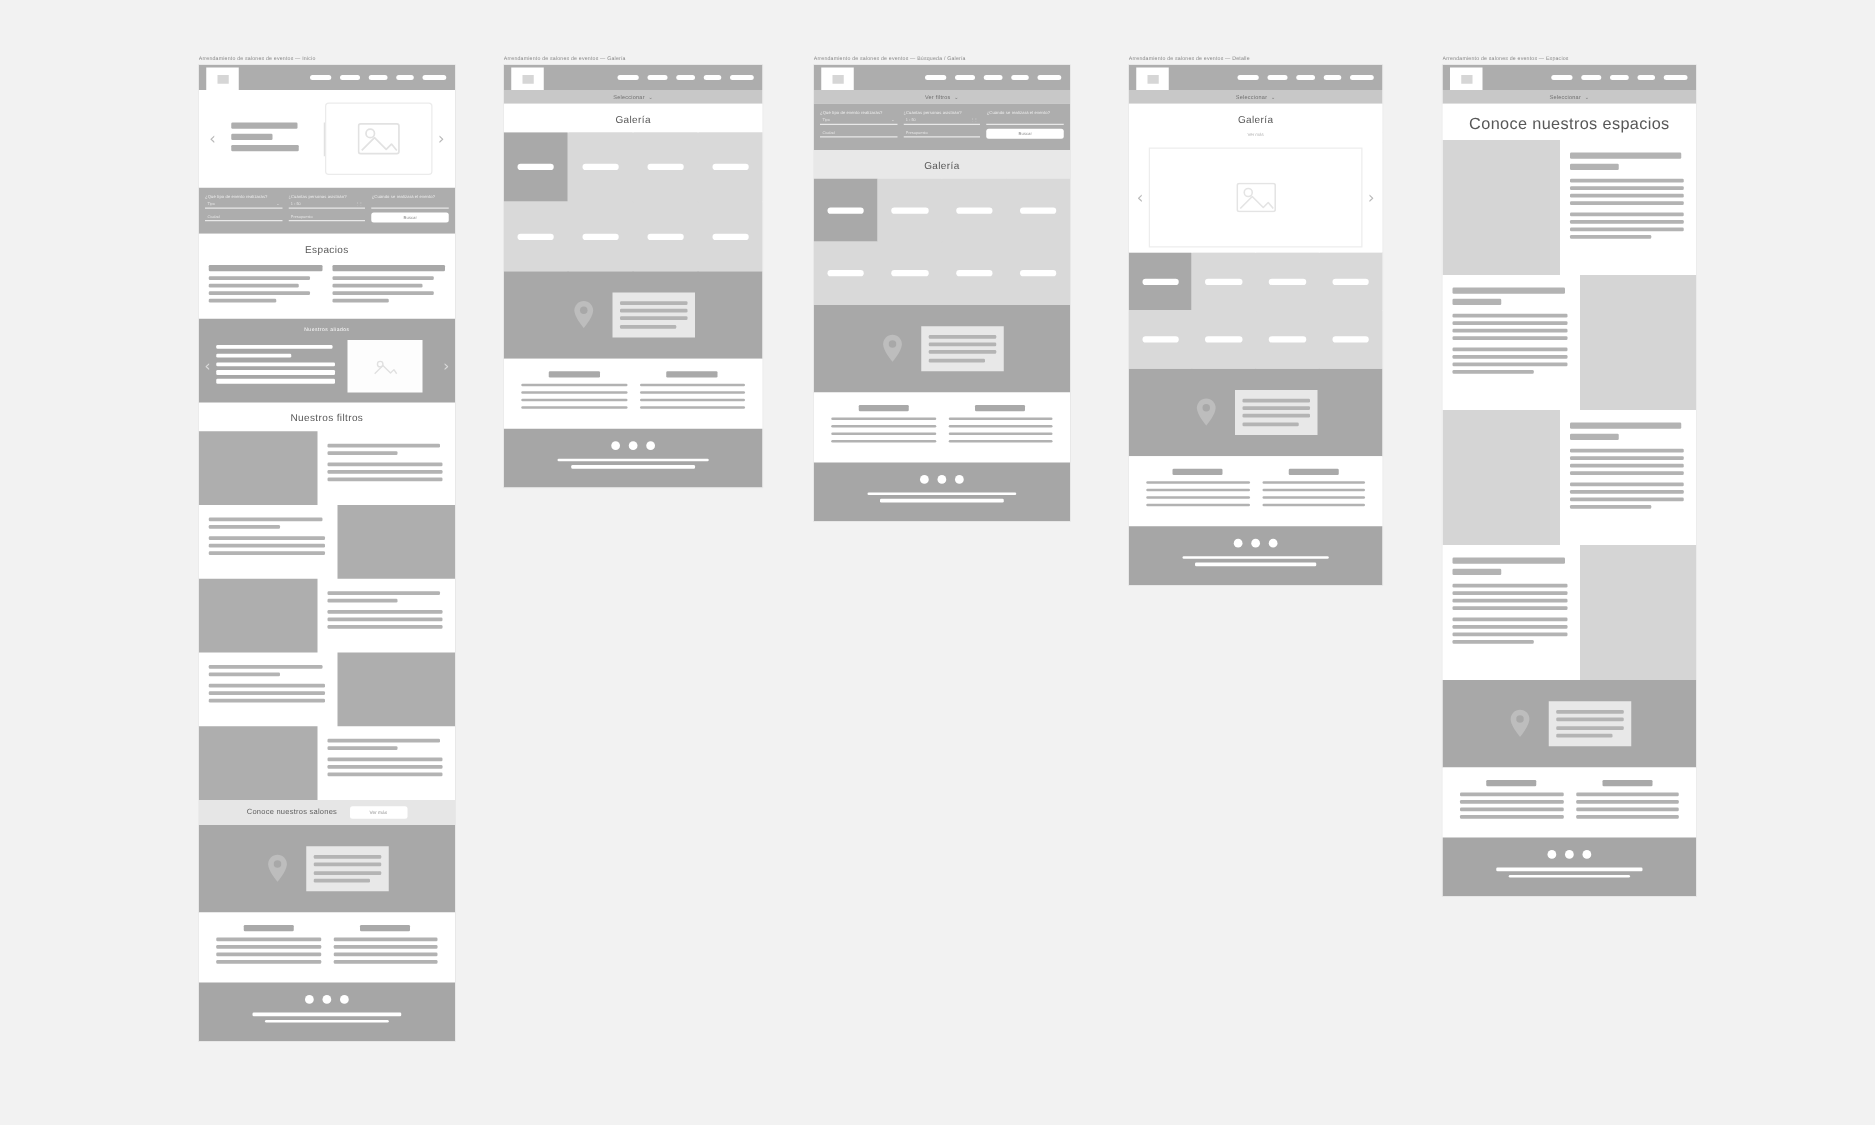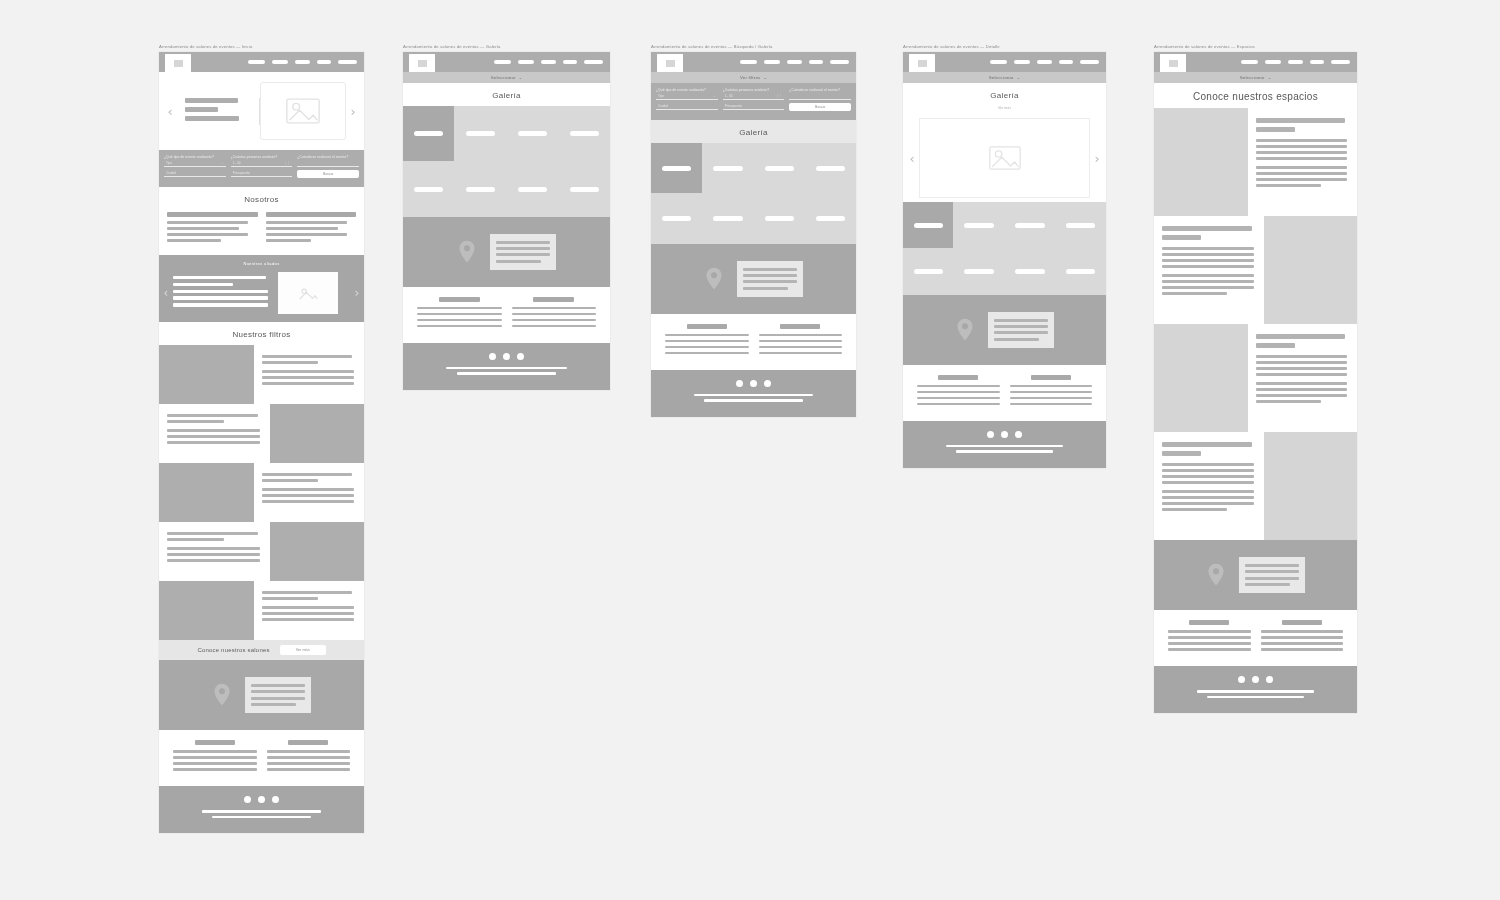--- a/index.html
+++ b/index.html
@@ -113,21 +113,21 @@
   
   .section-head {
     text-align: center;
     font-size: 8px;
     color: #585858;
     letter-spacing: .3px;
     padding: 8px 0 6px 0;
     background: #ffffff;
     font-weight: 400;
   }
-  .section-head.big { font-size: 10px; }
+  .section-head.big { font-size: 13px; }
   .sub-label {
     text-align: center; font-size: 3.6px; color: #b3b3b3;
     padding-bottom: 4px; background: #fff;
   }
 
   
   .twocol { display: flex; gap: 8px; padding: 2px 8px 10px 8px; background: #fff; }
   .twocol .col { flex: 1; }
   .line { height: 3px; background: #b1b1b1; margin-bottom: 3px; border-radius: 1px; }
   .line.thick { height: 5px; background: #a8a8a8; margin-bottom: 4px; }
@@ -276,21 +276,21 @@
           </div>
           <div class="sfield">
             <div class="sinput">
               <span>Presupuesto</span>
             </div>
           </div>
           <div class="sbtn">Buscar</div>
         </div>
       </div>
 
-      <div class="section-head">Nosotros</div>
+      <div class="section-head">Espacios</div>
       <div class="twocol">
         <div class="col">
           <div class="line thick"></div>
           <div class="line w90"></div>
           <div class="line w80"></div>
           <div class="line w90"></div>
           <div class="line w60"></div>
         </div>
         <div class="col">
           <div class="line thick"></div>

